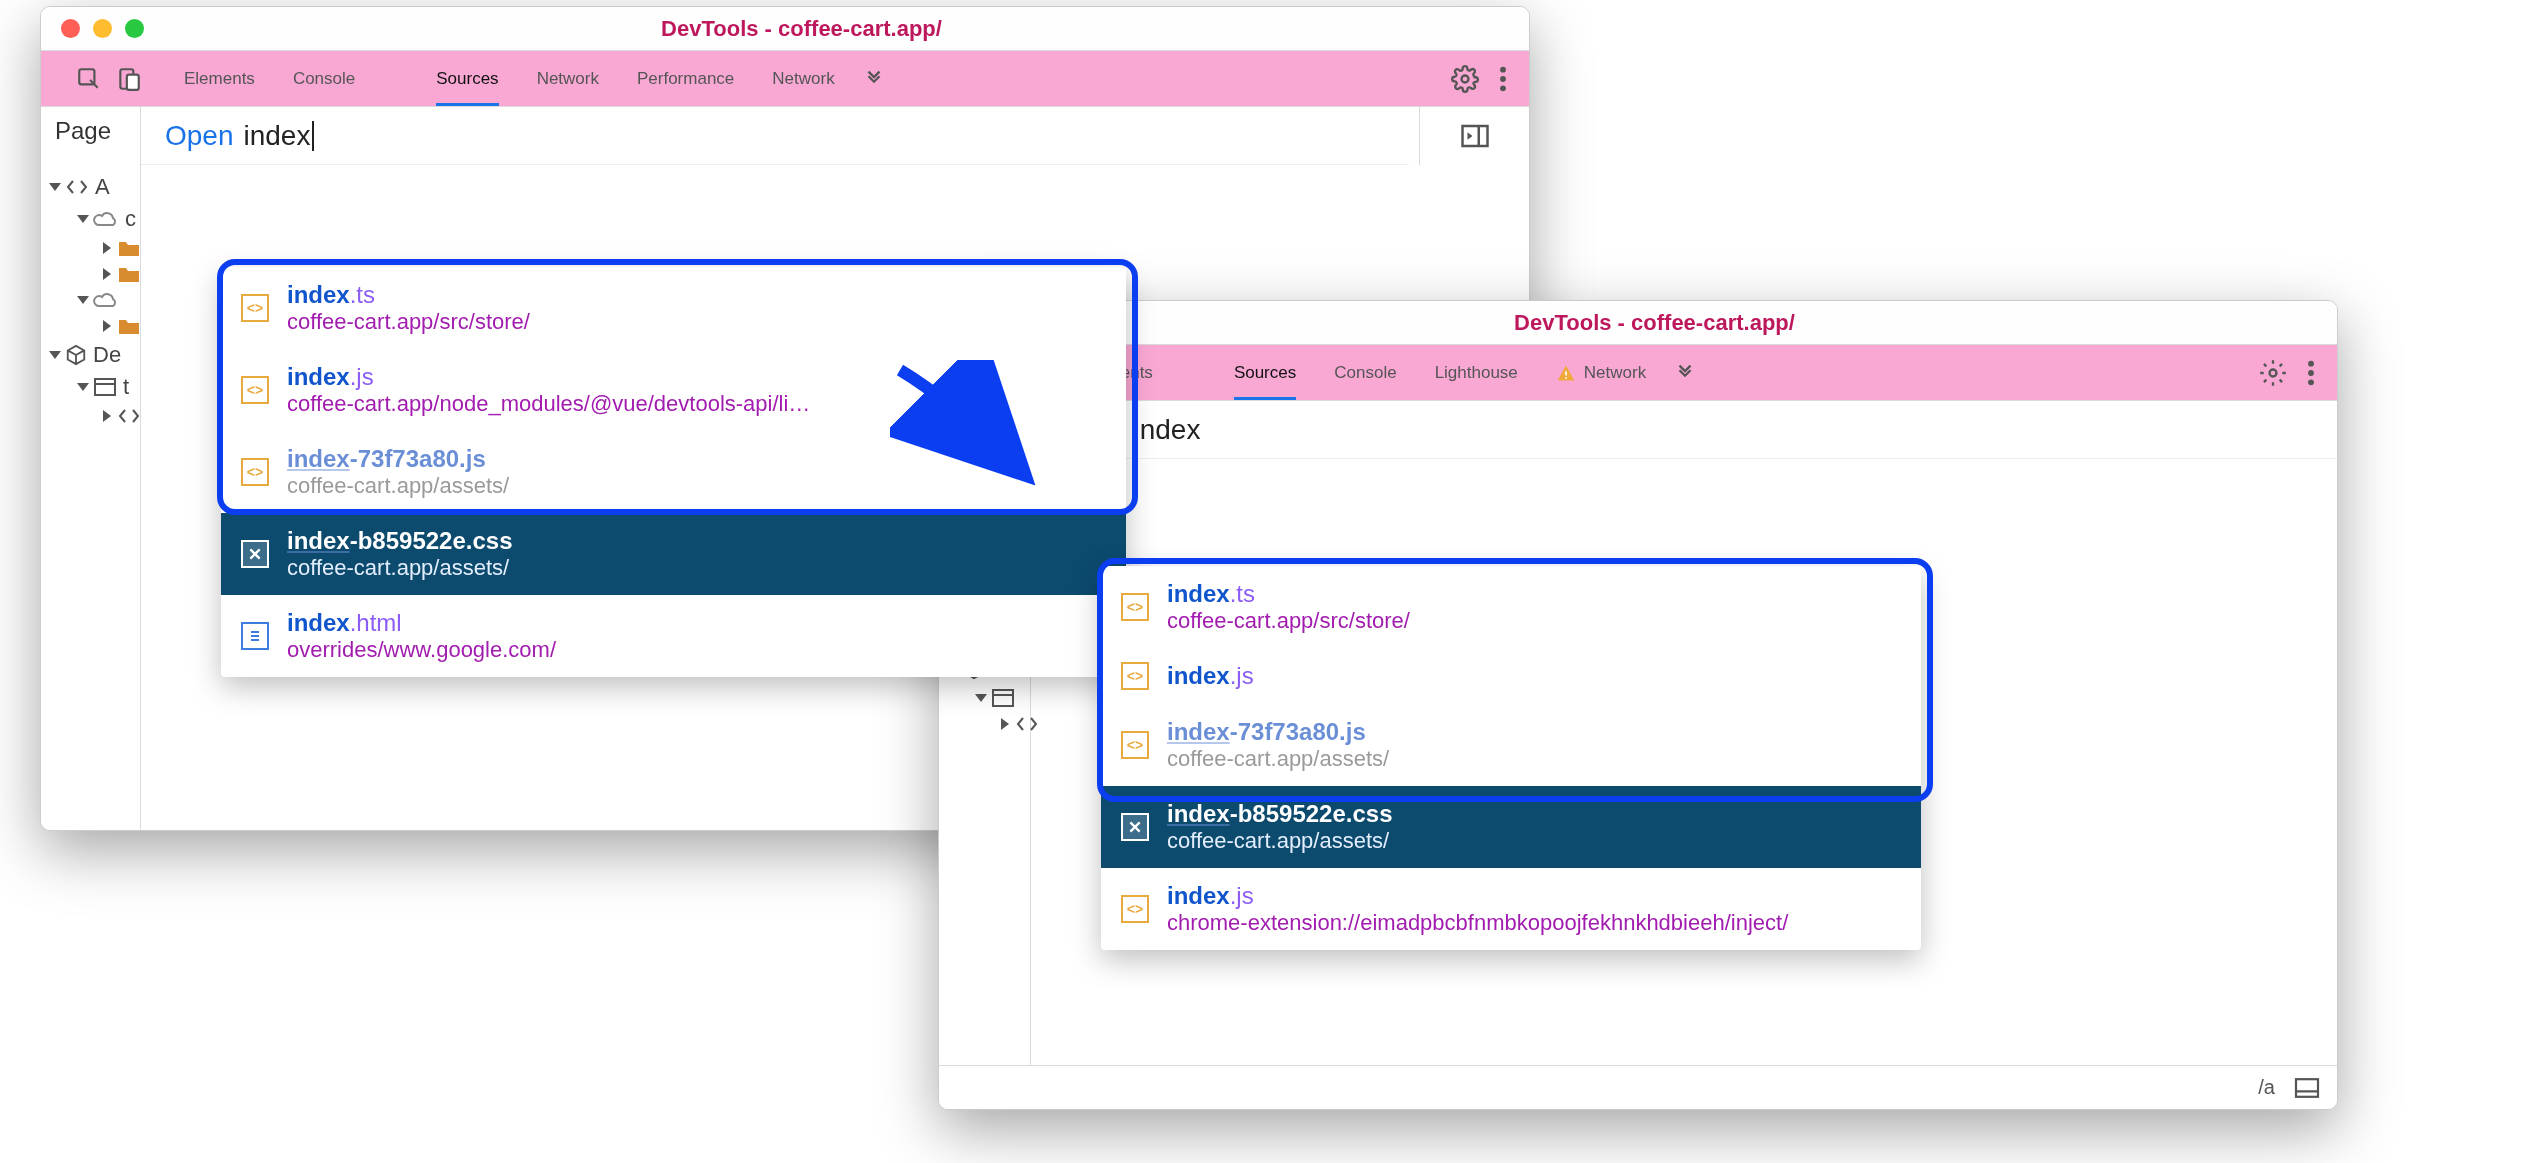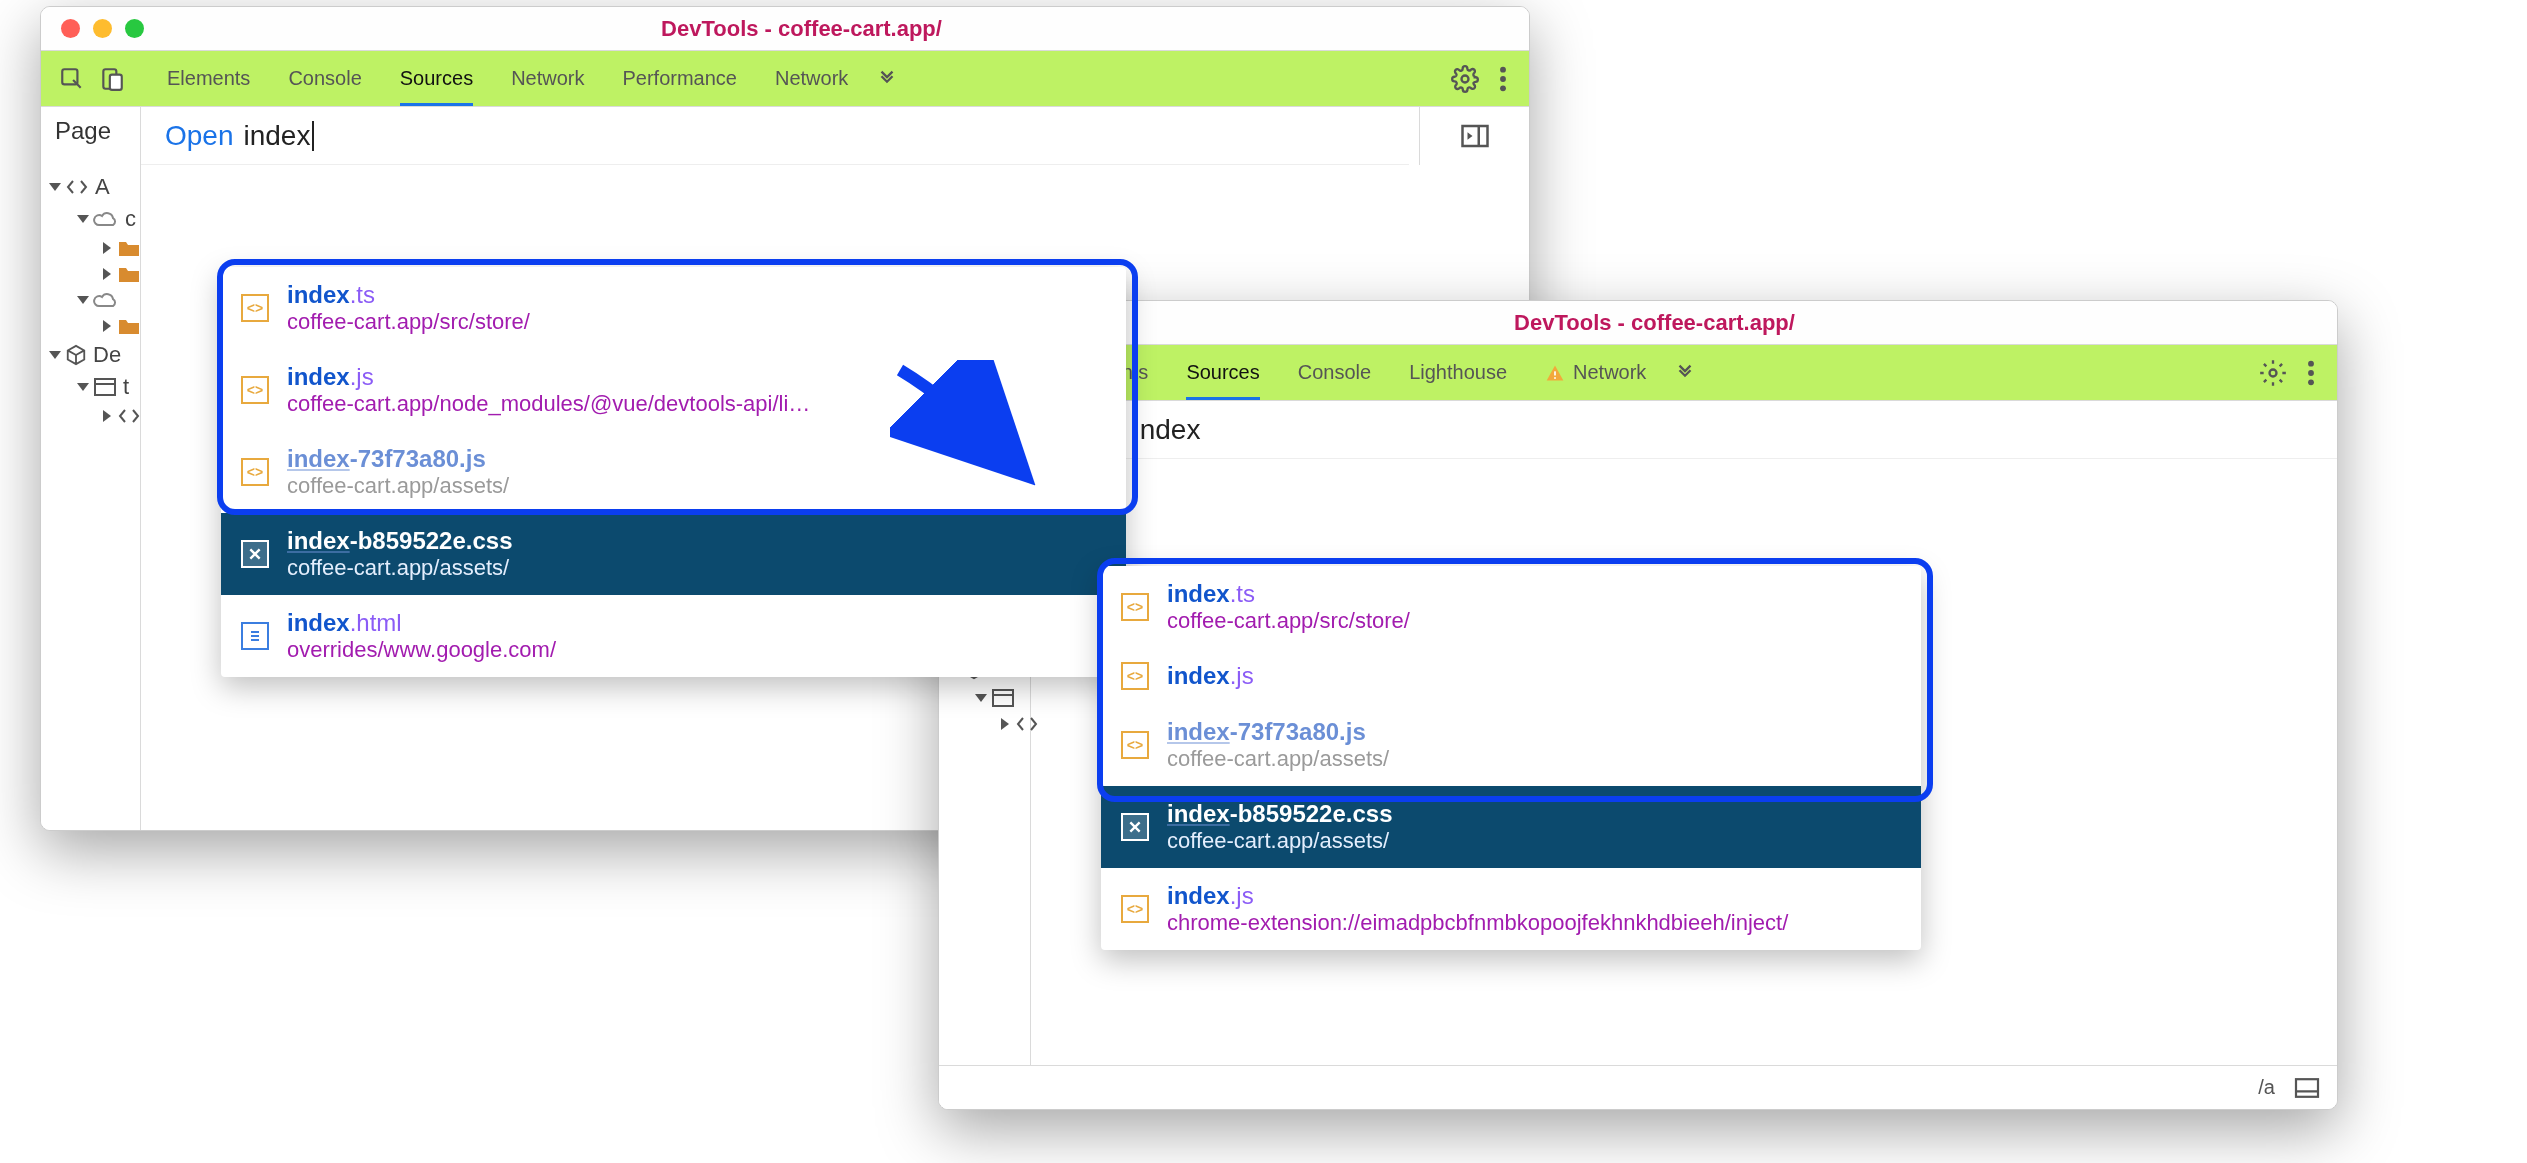--- a/index.html
+++ b/index.html
@@ -17,25 +17,25 @@
 .window.front { left: 938px; top: 300px; width: 1400px; height: 810px; }
 
 .titlebar { height: 44px; display: flex; align-items: center; border-bottom: 1px solid #dadada; background: #fefefe; }
 .traffic { display: flex; gap: 13px; padding: 0 20px; }
 .traffic span { width: 19px; height: 19px; border-radius: 50%; }
 .traffic .red { background: #ff5f57; }
 .traffic .yellow { background: #febc2e; }
 .traffic .green { background: #28c840; }
 .titlebar .title { flex: 1; text-align: center; font-size: 22px; font-weight: 600; color: #be185d; padding-right: 90px; }
 
-.toolbar { height: 56px; display: flex; align-items: center; border-bottom: 1px solid #dadada; background: #bef264; font-size: 20px; color: #555; }
+.toolbar { height: 56px; display: flex; align-items: center; border-bottom: 1px solid #dadada; background: #f9a8d4; font-size: 17px; color: #555; padding-left: 17px; }
 .toolbar .left-icons { display: flex; gap: 14px; padding: 0 18px; align-items: center; }
 .toolbar .tabs { display: flex; gap: 38px; padding-left: 24px; align-items: center; height: 100%; }
 .toolbar .tab { cursor: pointer; color: #555; white-space: nowrap; display:flex; align-items:center; gap:8px; }
-.toolbar .tab.active { color: #111; font-weight: 500; border-bottom: 3px solid #1a73e8; padding-top:3px; height:100%; display:flex; align-items:center; }
+.toolbar .tab.active { color: #111; font-weight: 500; border-bottom: 3px solid #1a73e8; padding-top:3px; height:100%; display:flex; align-items:center;margin-left:43px; }
 .toolbar .spacer { flex: 1; }
 .toolbar .right-icons { display: flex; gap: 20px; padding: 0 22px; align-items: center; }
 
 .content-row { display: flex; height: calc(100% - 100px); }
 .page-col { width: 100px; border-right: 1px solid #dadada; padding: 10px 14px; font-size: 24px; color: #333; background:#fff;}
 .main-col { flex: 1; position: relative; }
 
 .cmd-bar { position: absolute; left: 0; right: 120px; top: 0; height: 58px; display: flex; align-items: center; padding-left: 24px; font-size: 28px; border-bottom: 1px solid #eee; background:#fff; z-index: 4;}
 .cmd-bar .open { color: #1a73e8; margin-right: 10px; }
 .cmd-bar .query { color: #222; }

